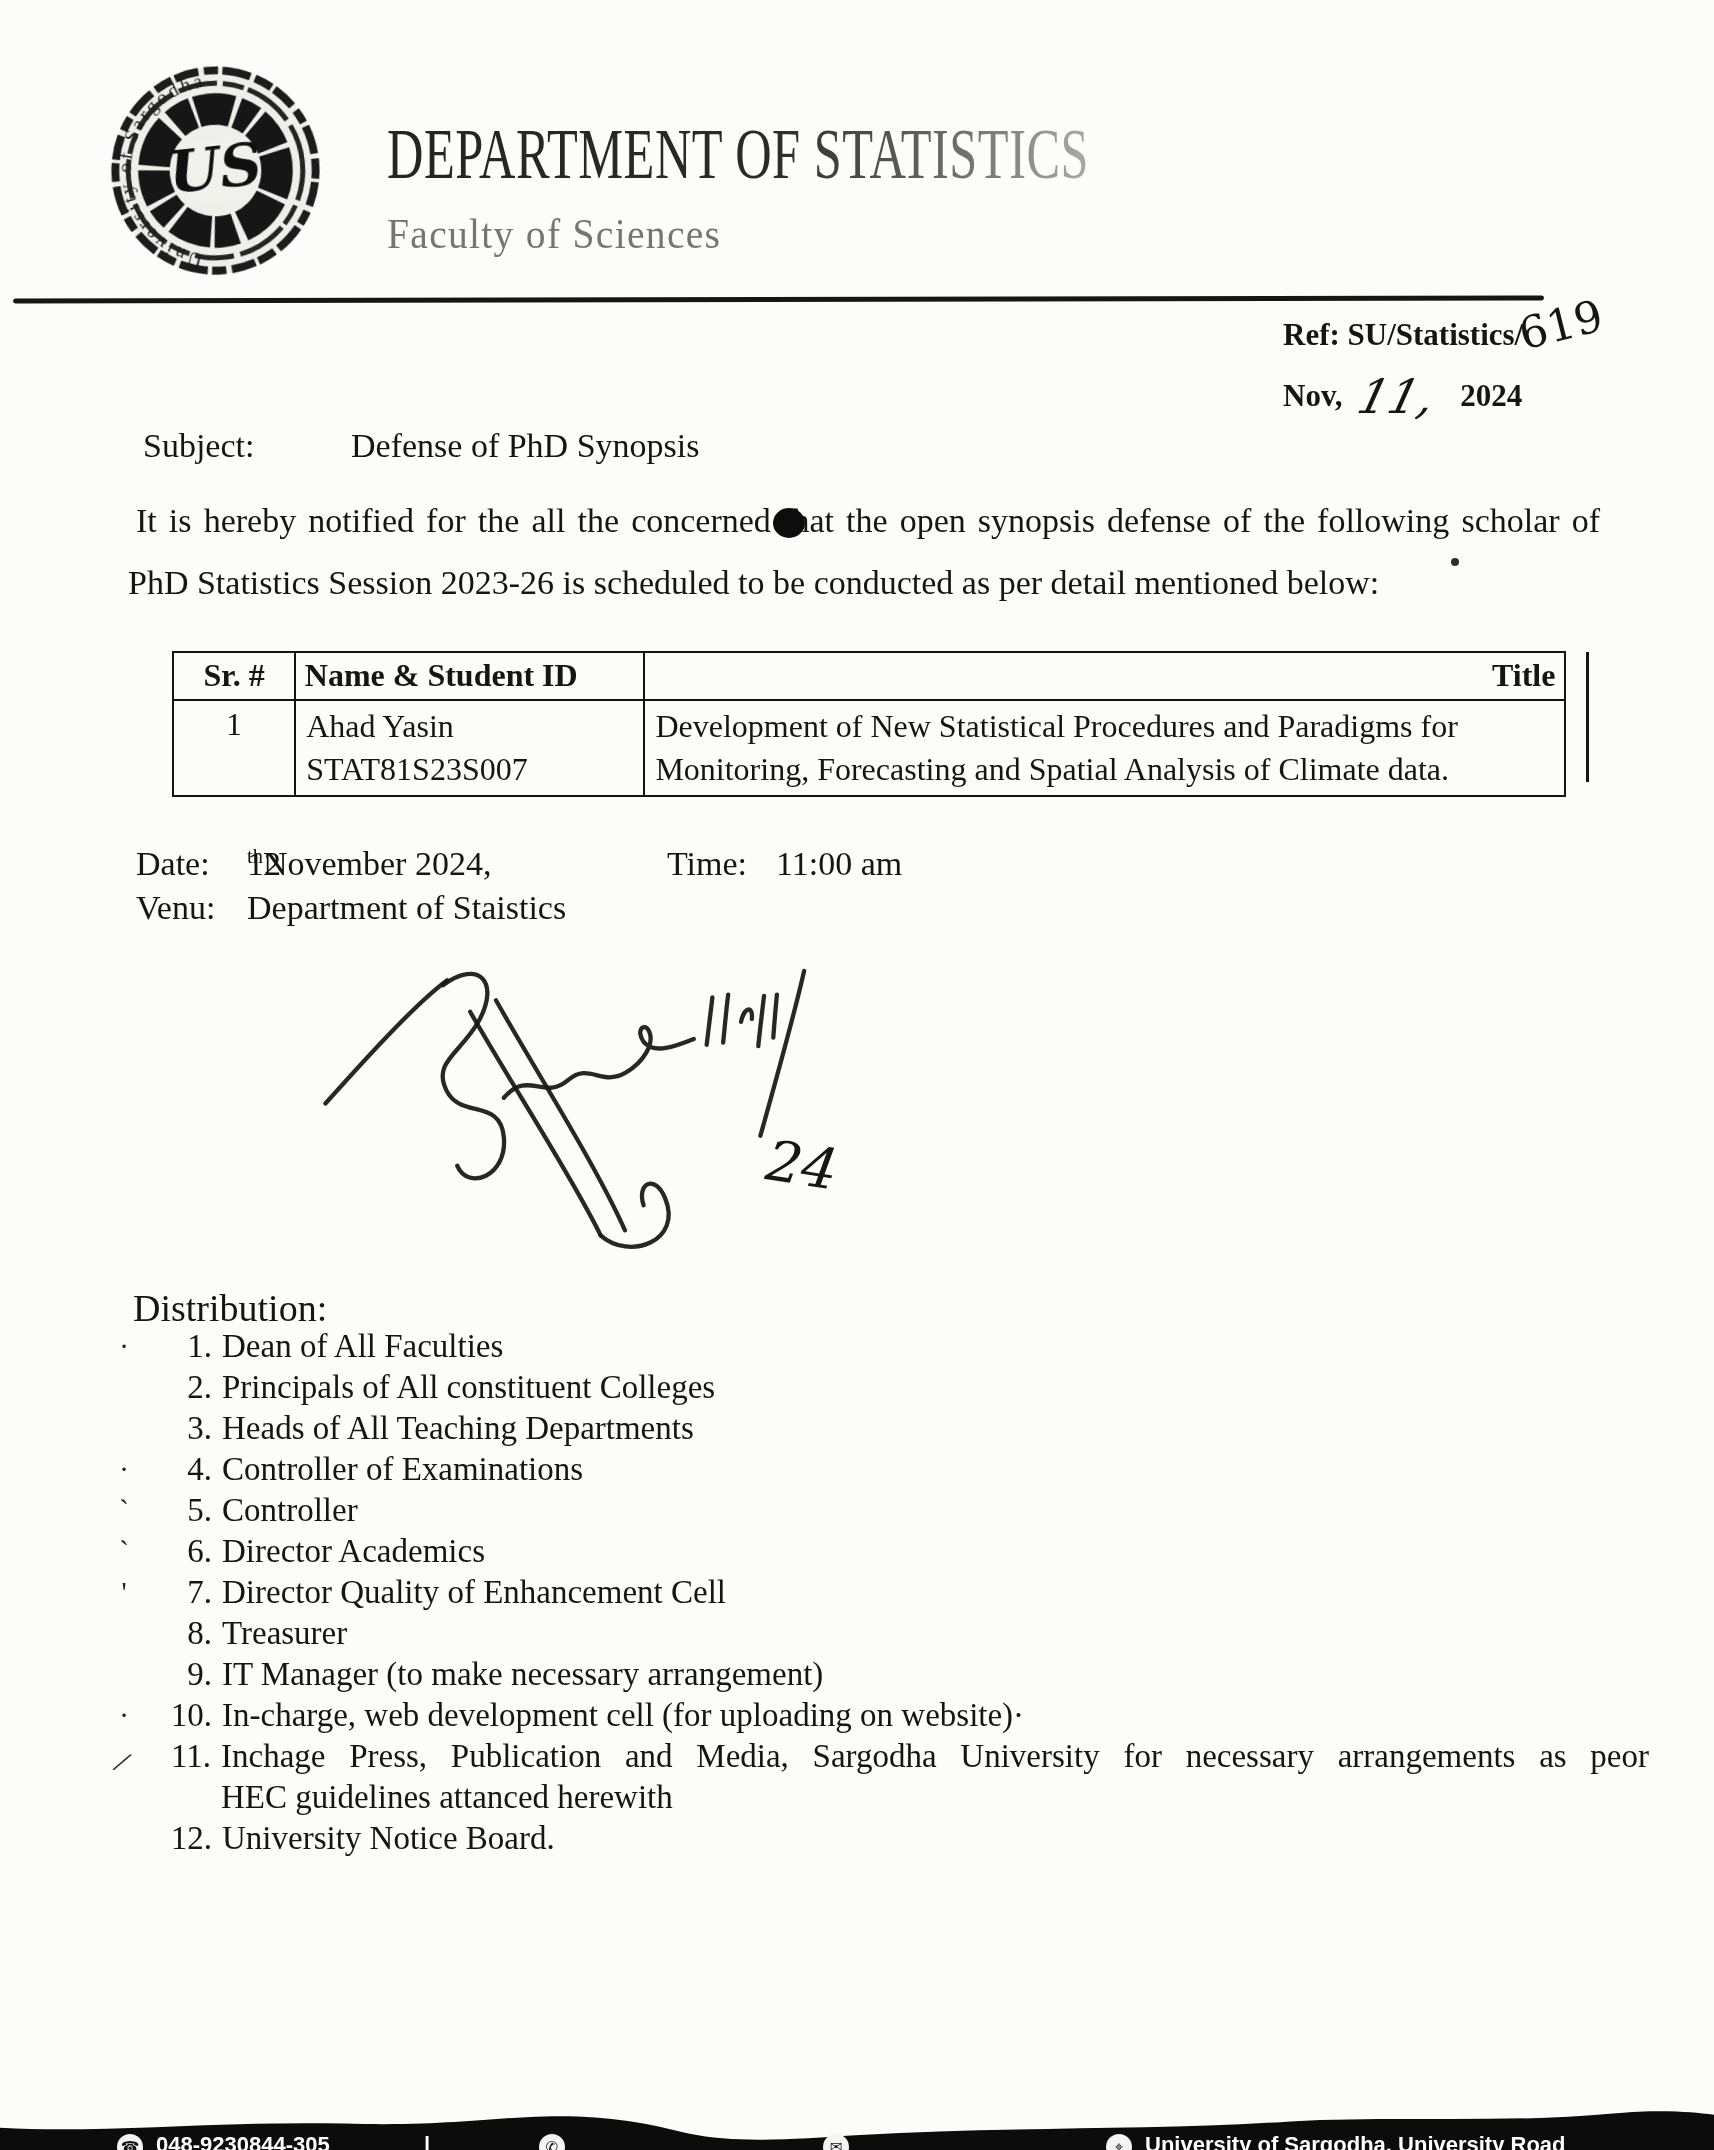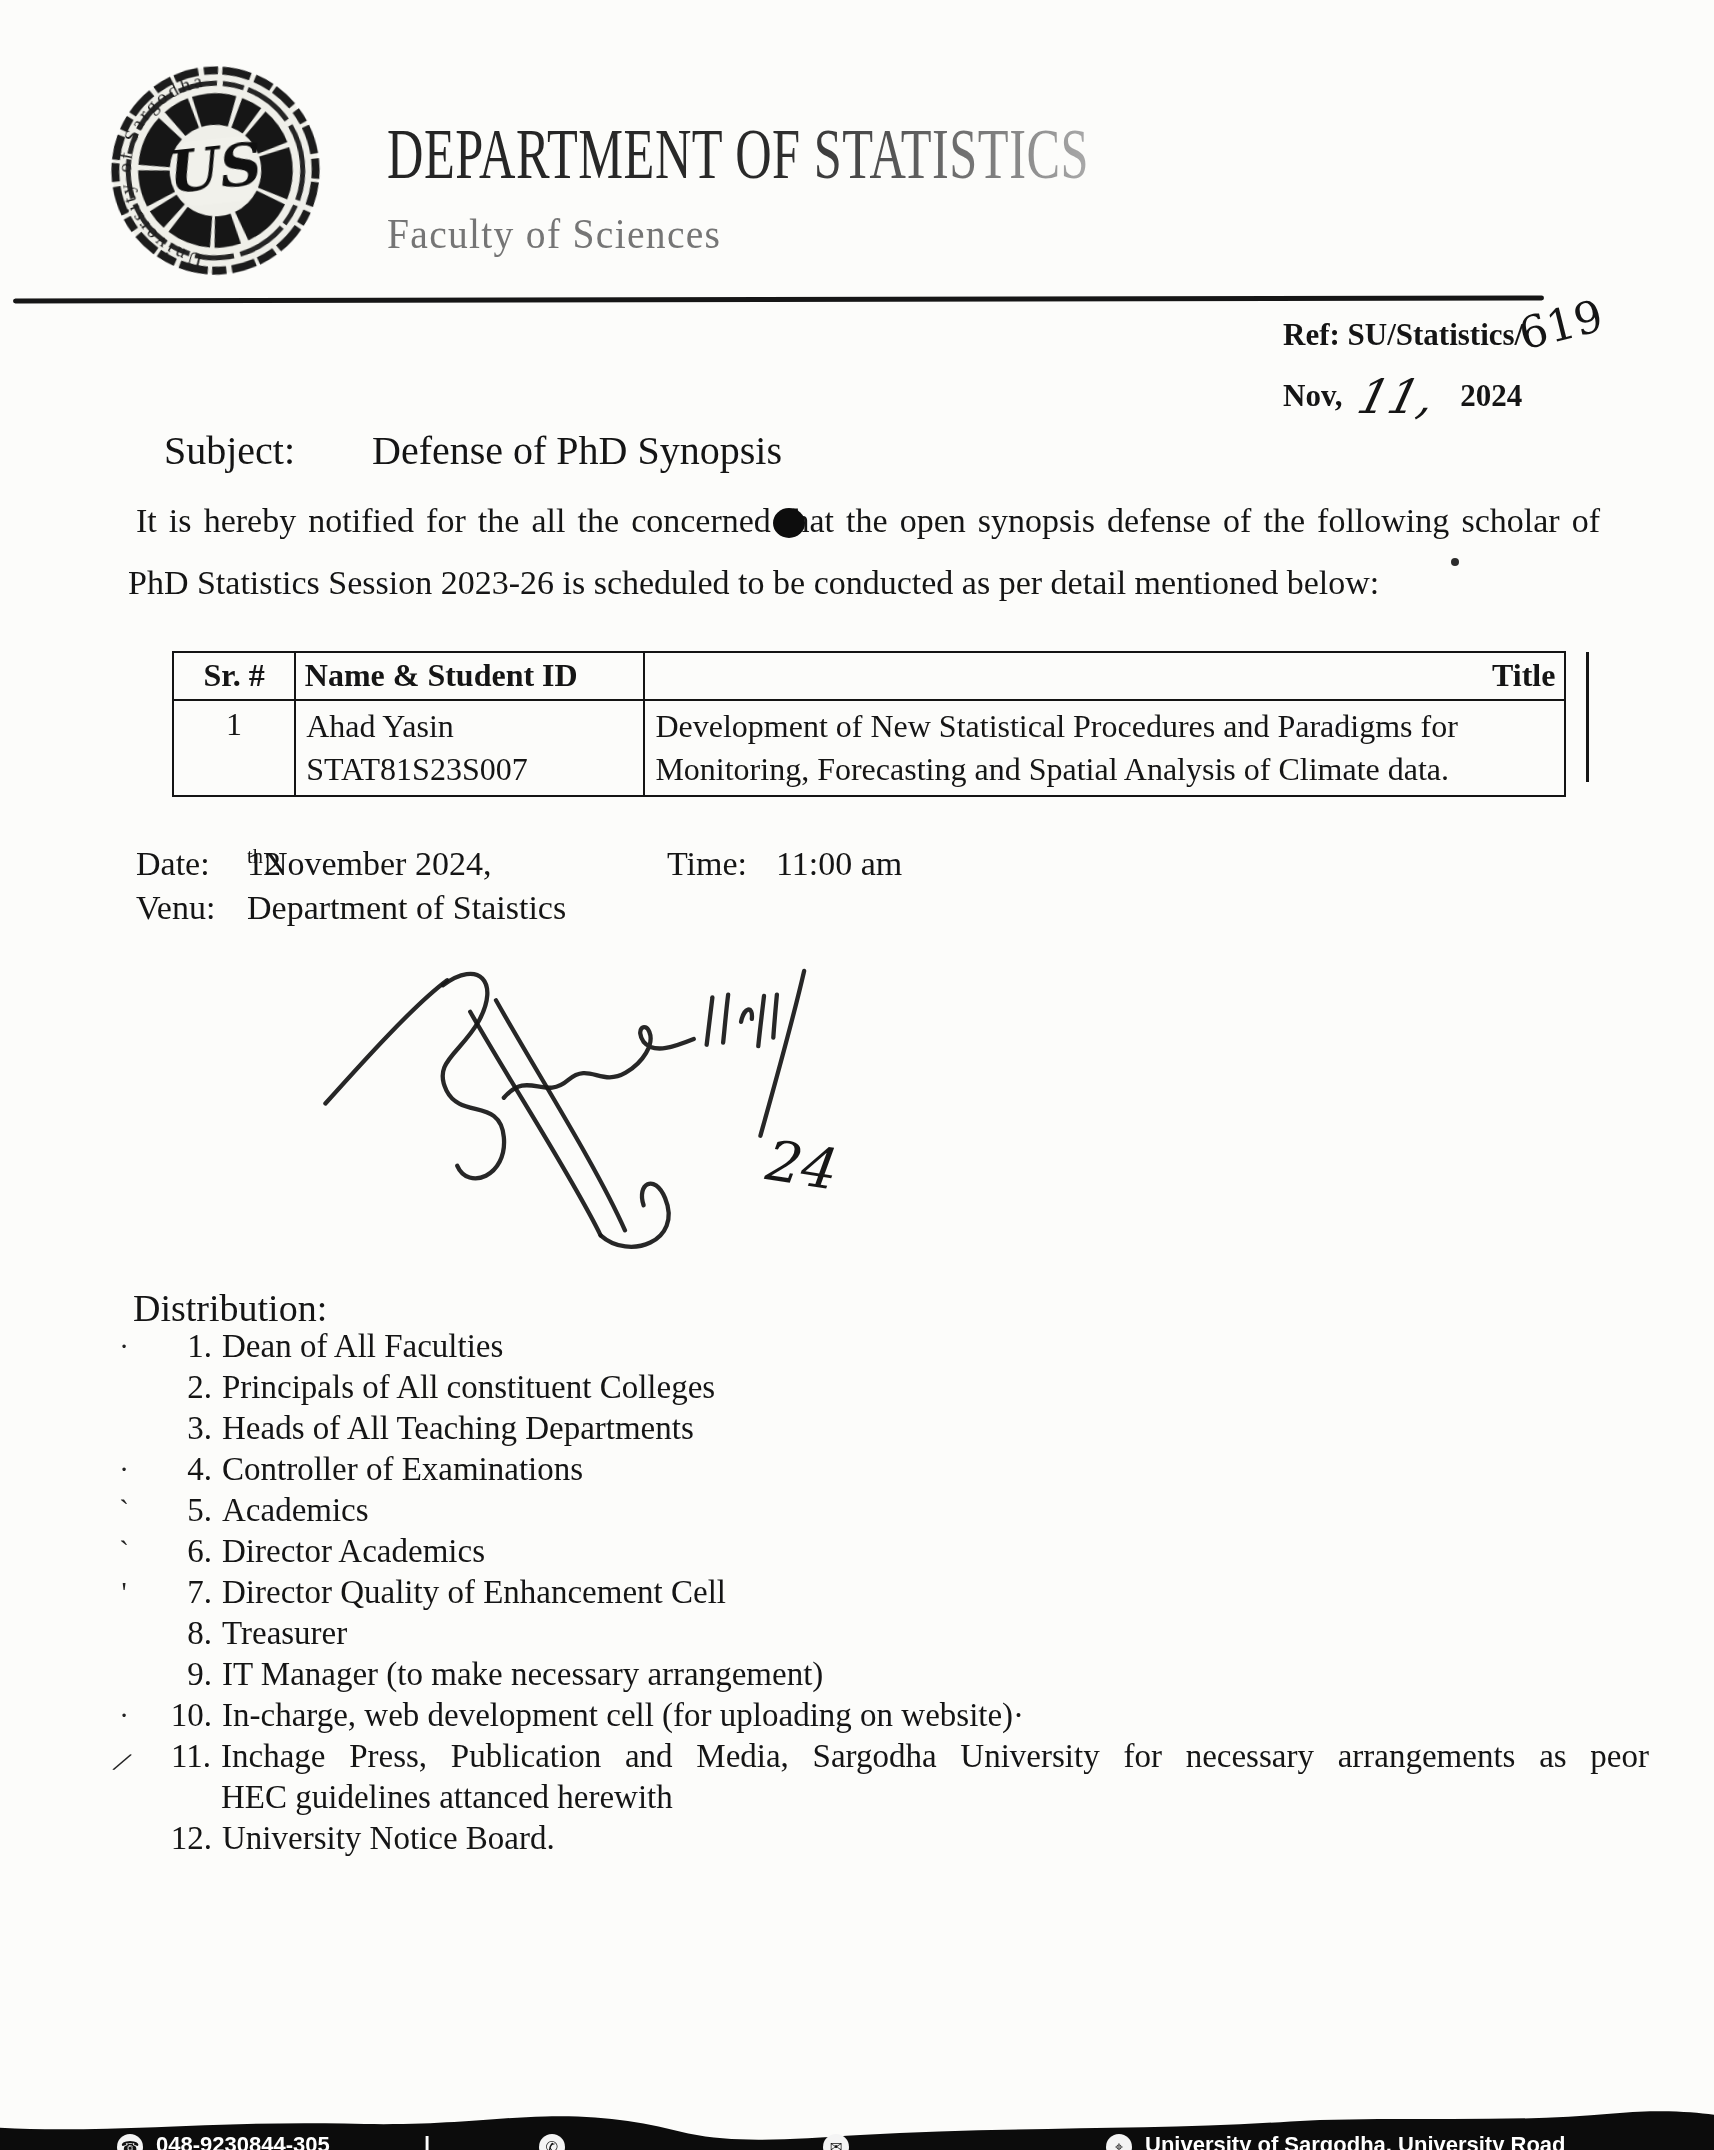--- a/index.html
+++ b/index.html
@@ -22,21 +22,21 @@
   }
   .rule{position:absolute;left:13px;top:297px;width:1531px;height:5px;background:#161616;border-radius:2.9px;transform:rotate(-.12deg);}
   
   .ref-block{position:absolute;left:1283px;top:304px;font-weight:700;font-size:31px;white-space:nowrap;}
   .ref-line{filter:blur(0.2px);}
   .hw{font-family:"DejaVu Serif",serif;font-weight:600;}
   .hw-619{display:inline-block;font-size:44px;transform:rotate(-14deg) translate(-2.9px,-5.7px);font-weight:500;}
   .date-line{margin-top:7.2px;filter:blur(0.2px);}
   .hw-11{display:inline-block;font-size:47px;font-style:italic;transform:skewX(-14deg) translateY(7.2px);margin:0 24.4px 0 18.6px;font-weight:500;}
   
-  .subject{position:absolute;left:143px;top:427px;font-size:40px;margin-left:21px;}
+  .subject{position:absolute;left:143px;top:427px;font-size:34px;}
   .subject .sub-val{position:absolute;left:208px;top:0;white-space:nowrap;}
   .body-l1{position:absolute;left:136px;top:502px;width:1464px;font-size:34px;text-align:justify;text-align-last:justify;}
   .body-l2{position:absolute;left:128px;top:564px;font-size:34px;white-space:nowrap;}
   .ink-blot{position:absolute;left:773px;top:508px;width:32px;height:30px;border-radius:50%;background:#0d0d0d;filter:blur(0.7px);}
   .dot-artifact{position:absolute;left:1451px;top:558px;width:8px;height:8px;border-radius:50%;background:#2c2c2c;filter:blur(0.4px);}
   
   .notice-table{position:absolute;left:172px;top:651px;width:1394px;border-collapse:collapse;font-size:32px;}
   .notice-table th,.notice-table td{border:2.9px solid #141414;vertical-align:top;}
   .notice-table th{font-weight:700;padding:4.3px 8.6px;font-family:Liberation Serif, serif;}
   .th-sr{width:103px;text-align:center;}
@@ -184,21 +184,21 @@
         <span class="txt">Heads of All Teaching Departments</span>
       </div>
     <div class="dist-row">
         <span class="tick">·</span>
         <span class="num">4.</span>
         <span class="txt">Controller of Examinations</span>
       </div>
     <div class="dist-row">
         <span class="tick">`</span>
         <span class="num">5.</span>
-        <span class="txt">Academics</span>
+        <span class="txt">Controller</span>
       </div>
     <div class="dist-row">
         <span class="tick">`</span>
         <span class="num">6.</span>
         <span class="txt">Director Academics</span>
       </div>
     <div class="dist-row">
         <span class="tick">'</span>
         <span class="num">7.</span>
         <span class="txt">Director Quality of Enhancement Cell</span>

